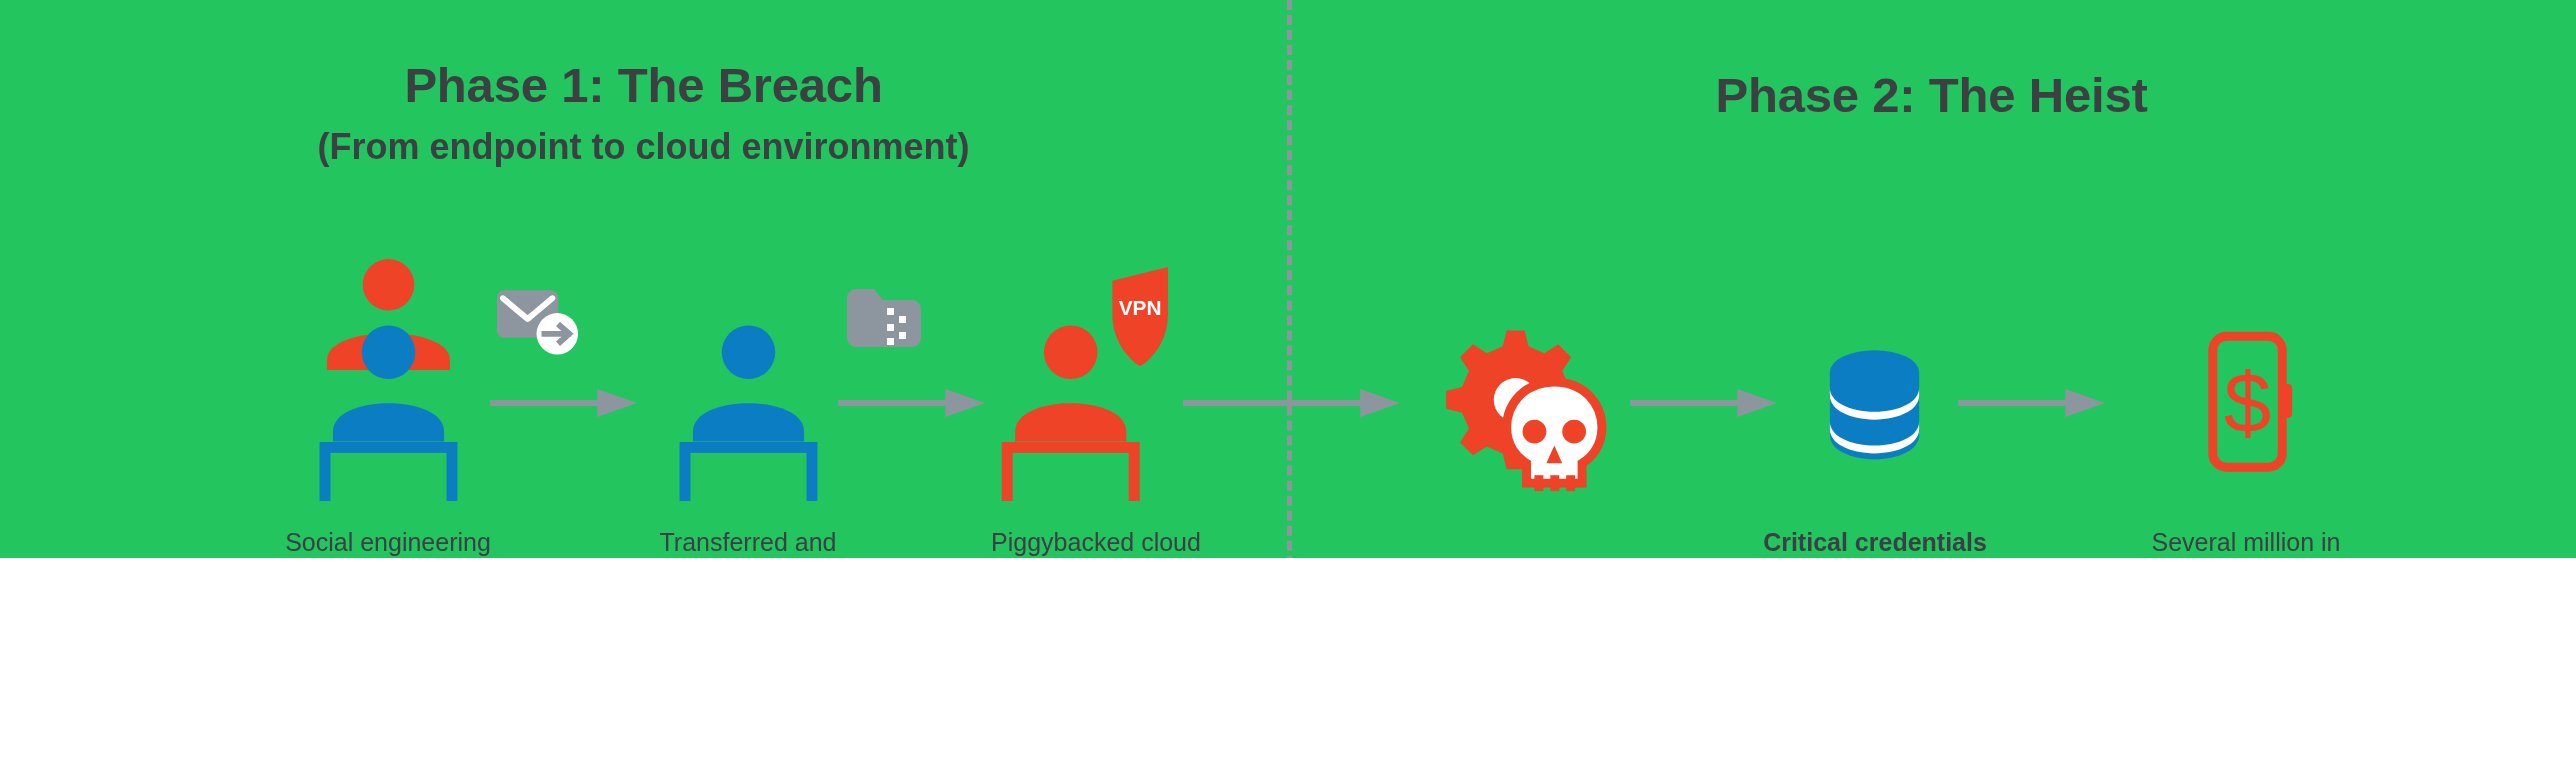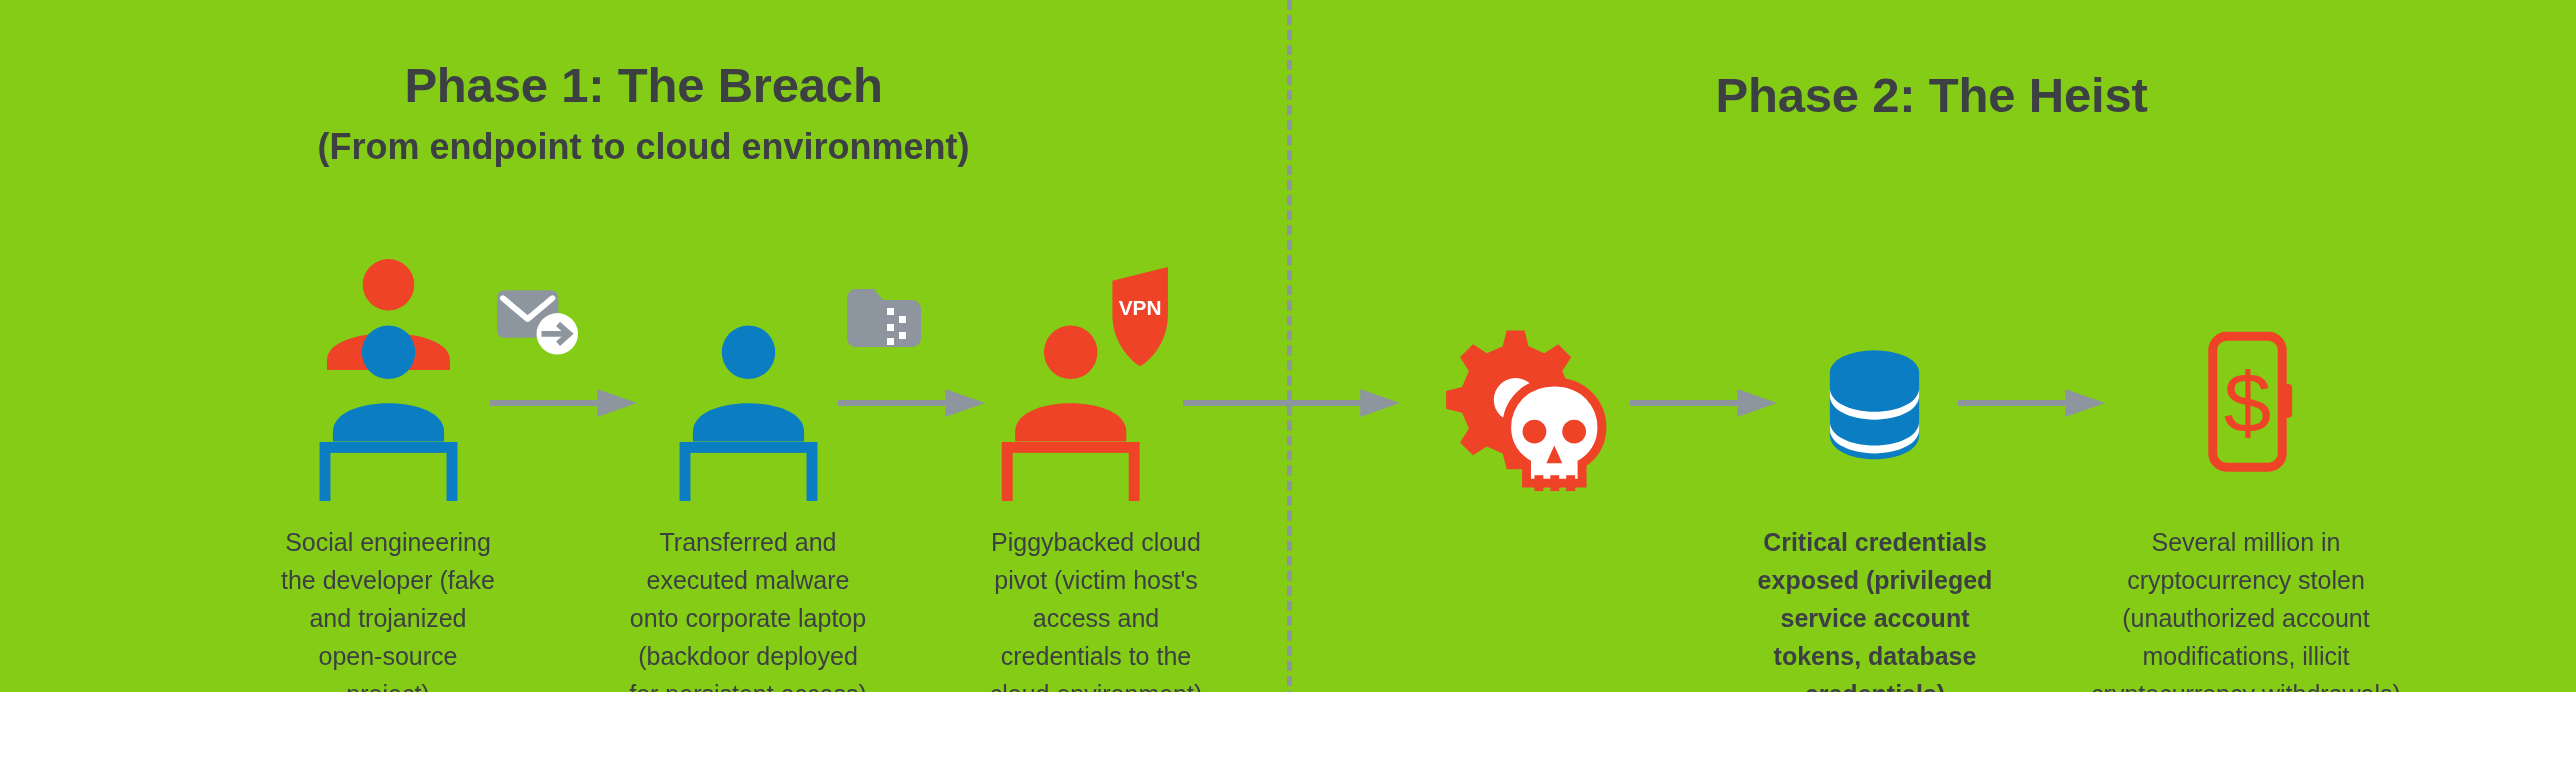--- a/index.html
+++ b/index.html
@@ -9,22 +9,22 @@
     background: #ffffff;
   }
   body {
     font-family: "Liberation Sans", sans-serif;
     color: #3c4043;
     -webkit-font-smoothing: antialiased;
   }
   #canvas {
     position: relative;
     width: 2576px;
-    height: 692px;
-    background: #84cc16;
+    height: 558px;
+    background: #22c55e;
     overflow: hidden;
   }
 
   
   .divider {
     position: absolute;
     left: 1287px;
     top: 0;
     width: 0;
     height: 776px;

